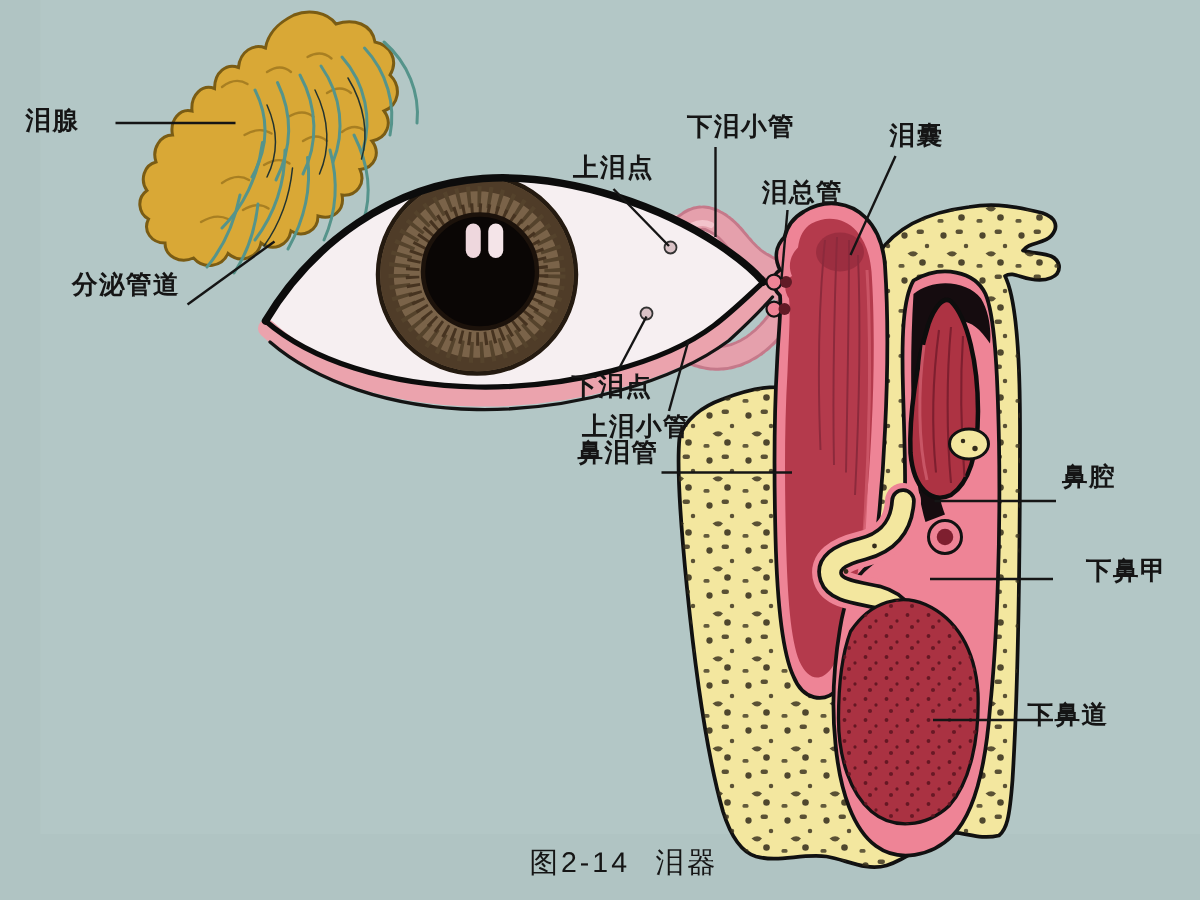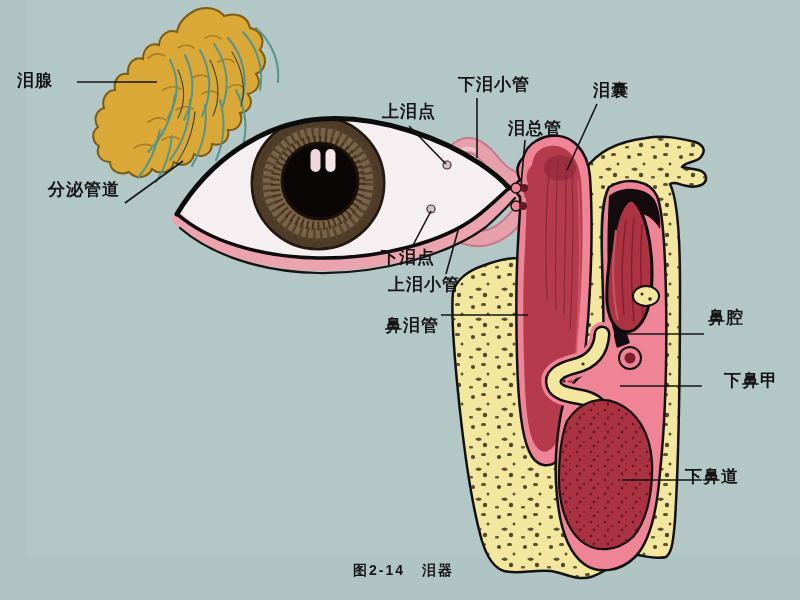--- a/index.html
+++ b/index.html
@@ -9,21 +9,21 @@
     font-family:"Liberation Sans","DejaVu Sans",sans-serif;
   }
   .panel{position:absolute;left:27px;top:0;width:773px;height:556px;background:#b3c7c6;}
   svg.fig{position:absolute;left:0;top:0;z-index:1;}
   .lbl{
     position:absolute;z-index:2;color:#151515;font-weight:bold;
     font-size:17px;letter-spacing:1px;white-space:nowrap;line-height:19px;
   }
   .caption{
     position:absolute;z-index:2;left:353px;top:562px;color:#151515;
-    font-weight:bold;font-size:14px;letter-spacing:2px;white-space:nowrap;
+    font-weight:normal;font-size:19px;letter-spacing:2px;white-space:nowrap;
   }
   .caption .t{margin-left:17px;}
 </style>
 </head>
 <body>
 
 <div class="panel"></div>
 
 <svg class="fig" width="800" height="600" viewBox="0 0 800 600">
   <defs>
@@ -236,20 +236,20 @@
 </svg>
 
 <div class="lbl" style="left:17px;top:71px">泪腺</div>
 <div class="lbl" style="left:48px;top:180px">分泌管道</div>
 <div class="lbl" style="left:382px;top:102px">上泪点</div>
 <div class="lbl" style="left:458px;top:75px">下泪小管</div>
 <div class="lbl" style="left:593px;top:81px">泪囊</div>
 <div class="lbl" style="left:508px;top:119px">泪总管</div>
 <div class="lbl" style="left:381px;top:248px">下泪点</div>
 <div class="lbl" style="left:388px;top:275px">上泪小管</div>
-<div class="lbl" style="left:385px;top:316px">鼻泪管</div>
+<div class="lbl" style="left:385px;top:292px">鼻泪管</div>
 <div class="lbl" style="left:708px;top:308px">鼻腔</div>
 <div class="lbl" style="left:724px;top:371px">下鼻甲</div>
 <div class="lbl" style="left:685px;top:467px">下鼻道</div>
 
 <div class="caption">
   <span class="n">图2-14</span><span class="t">泪器</span>
 </div>
 
 </body></html>

